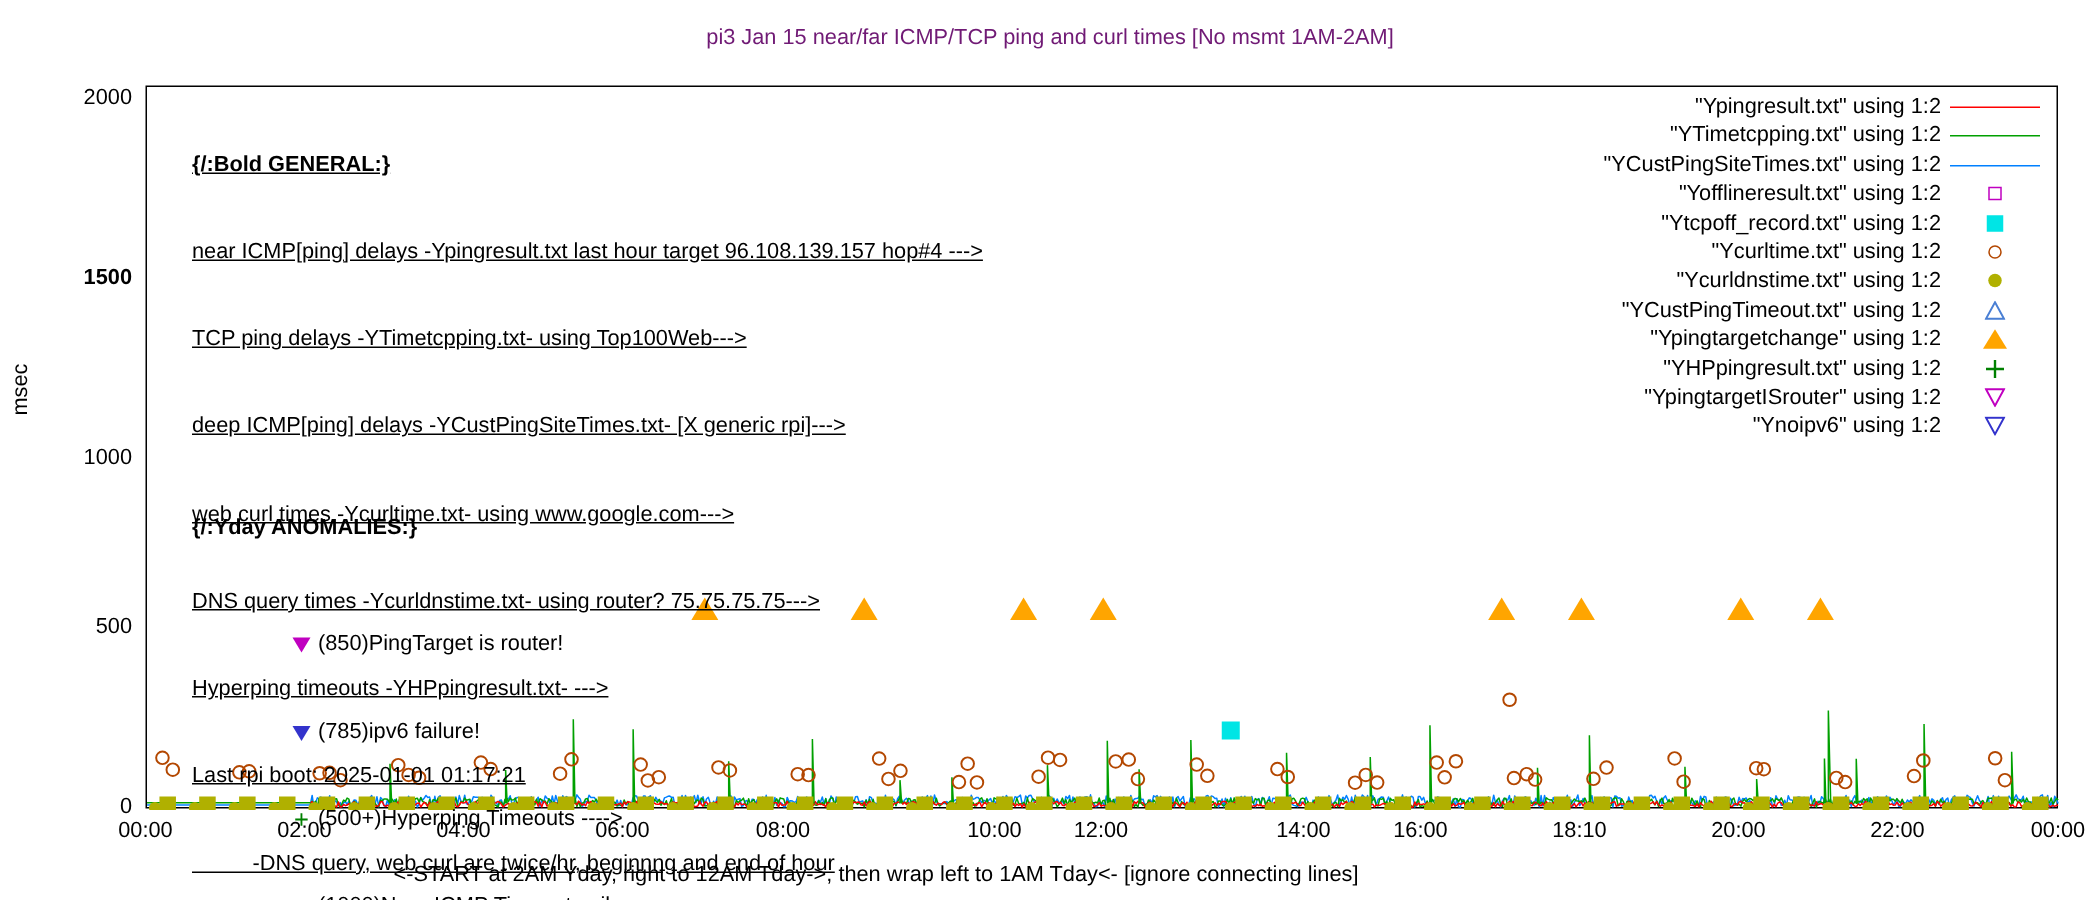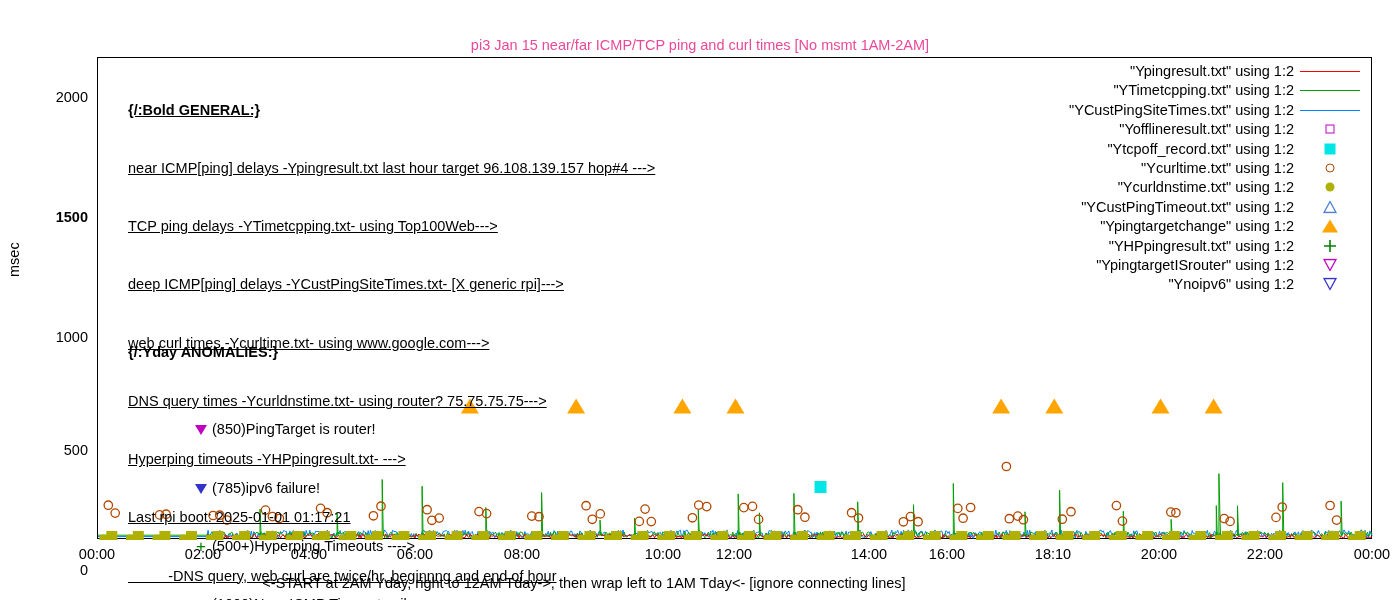--- a/index.html
+++ b/index.html
@@ -20,23 +20,22 @@
     width: 1400px;
     height: 600px;
   }
   .title {
     position: absolute;
     top: 17px;
     left: 0;
     width: 1400px;
     text-align: center;
     font-size: 14.5px;
-    color: #ec4899;
+    color: #701a75;
     white-space: nowrap;
-    margin-top: 20px;
   }
   
   #plot-frame {
     position: absolute;
     left: 97px;
     top: 57px;
     width: 1275px;
     height: 482px;
     border: 1px solid #000;
     box-sizing: border-box;
@@ -58,21 +57,20 @@
     font-size: 14.5px;
     text-align: right;
     white-space: nowrap;
   }
   #ytick-wrap {
     position: absolute;
     left: 36px;
     top: 0;
     width: 52px;
     height: 482px;
-    margin-top: 32px;
   }
   .xtick {
     position: absolute;
     top: 546px;
     font-size: 14.5px;
     text-align: center;
     white-space: nowrap;
     transform: translateX(-50%);
   }
   .xlabel {

